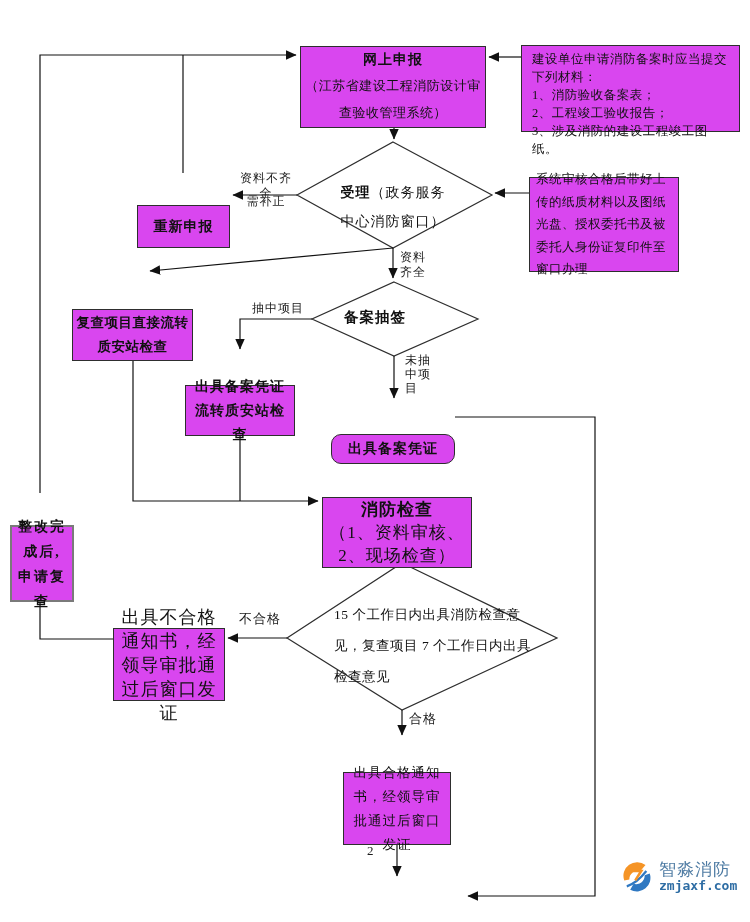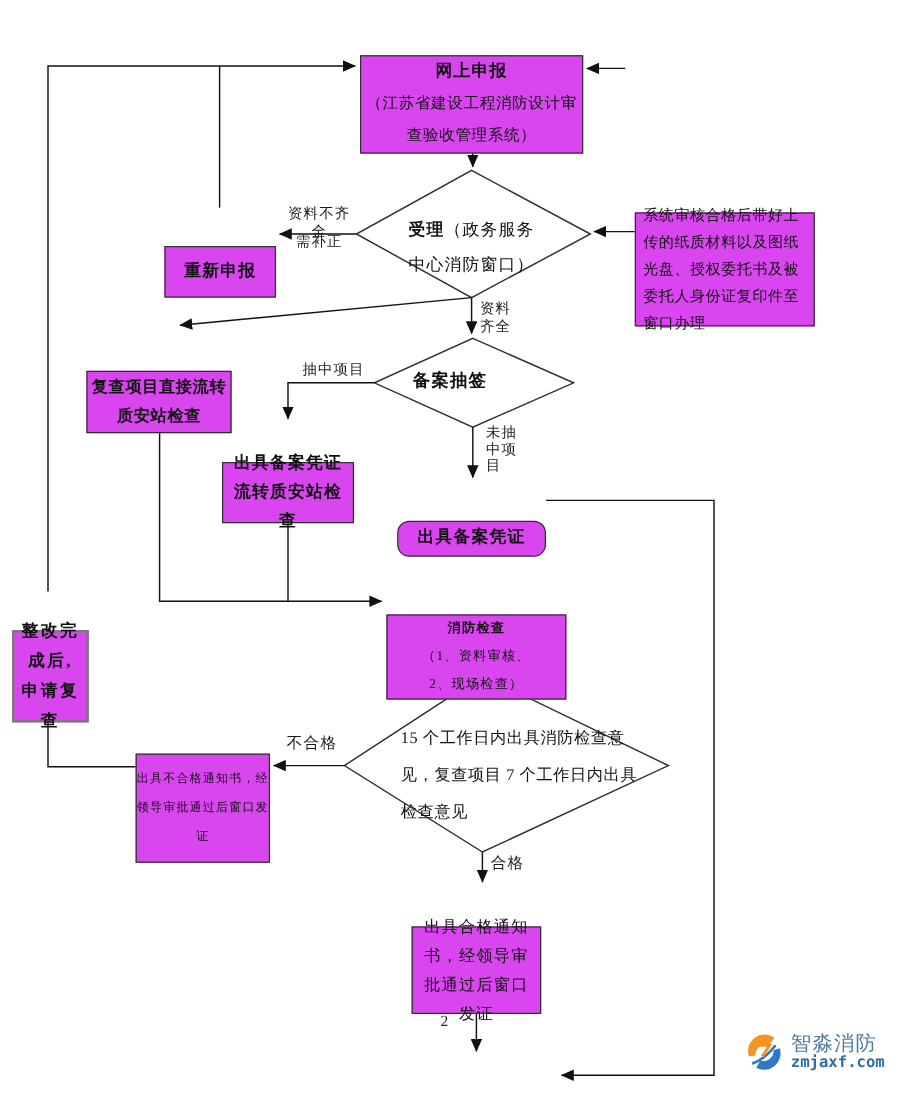--- a/index.html
+++ b/index.html
@@ -17,22 +17,22 @@
   #b-online{left:300px;top:14px;width:186px;height:82px;padding:2px 3px;}
   #b-online .sub{font-size:13px;line-height:27px;letter-spacing:0.5px;}
   #b-materials{left:521px;top:13px;width:219px;height:87px;align-items:flex-start;
                justify-content:space-around;text-align:left;padding:4px 10px;font-size:12.5px;line-height:18px;letter-spacing:0.5px;}
   #b-system{left:529px;top:145px;width:150px;height:95px;align-items:flex-start;text-align:left;
             padding:4px 6px;font-size:12.5px;line-height:22.5px;letter-spacing:0.5px;}
   #b-reapply{left:137px;top:173px;width:93px;height:43px;}
   #b-recheck{left:72px;top:277px;width:121px;height:52px;padding:0 0;font-size:13.5px;line-height:24px;letter-spacing:0.5px;}
   #b-voucher-flow{left:185px;top:353px;width:110px;height:51px;padding:0 4px;line-height:24px;}
   #b-voucher{left:331px;top:402px;width:124px;height:30px;border-radius:10px;}
-  #b-inspect{left:322px;top:480px;width:150px;height:71px;font-size:11px;line-height:23px;}
-  #b-fail{left:113px;top:596px;width:112px;height:91px;padding:0 0;font-size:10px;line-height:24px;}
+  #b-inspect{left:322px;top:465px;width:150px;height:71px;font-size:17px;line-height:23px;}
+  #b-fail{left:113px;top:596px;width:112px;height:73px;padding:0 0;font-size:18px;line-height:24px;}
   #b-rectify{left:10px;top:493px;width:64px;height:77px;border:2px solid #7a7a7a;
              padding:0 6px;font-size:14px;line-height:25px;letter-spacing:2px;}
   #b-pass{left:343px;top:740px;width:108px;height:73px;padding:12px 4px;font-size:13.5px;line-height:24px;}
   #b-archive{left:330px;top:880px;width:135px;height:31px;}
 
   
   #t-accept{left:330px;top:178px;width:126px;text-align:center;font-size:14px;line-height:29px;}
   #t-lottery{left:344px;top:308px;width:100px;font-size:14.5px;}
   #t-opinion{left:334px;top:599px;width:207px;text-align:left;font-size:13.5px;line-height:31px;letter-spacing:0.5px;}
 
@@ -88,20 +88,26 @@
       <path d="M402,710 V735" marker-end="url(#ah)"></path>
       <path d="M397,813 V876" marker-end="url(#ah)"></path>
     </g>
   </svg>
 
   <div class="box" id="b-online">
     <div class="bold">网上申报</div>
     <div class="sub">（江苏省建设工程消防设计审查验收管理系统）</div>
   </div>
 
+  <div class="box" id="b-materials">
+    <div>建设单位申请消防备案时应当提交下列材料：</div>
+    <div>1、消防验收备案表；</div>
+    <div>2、工程竣工验收报告；</div>
+    <div>3、涉及消防的建设工程竣工图纸。</div>
+  </div>
 
   <div class="box" id="b-system">
     <div>系统审核合格后带好上传的纸质材料以及图纸光盘、授权委托书及被委托人身份证复印件至窗口办理</div>
   </div>
 
   <div class="box bold" id="b-reapply">
     <div>重新申报</div>
   </div>
 
   <div class="box bold" id="b-recheck">

